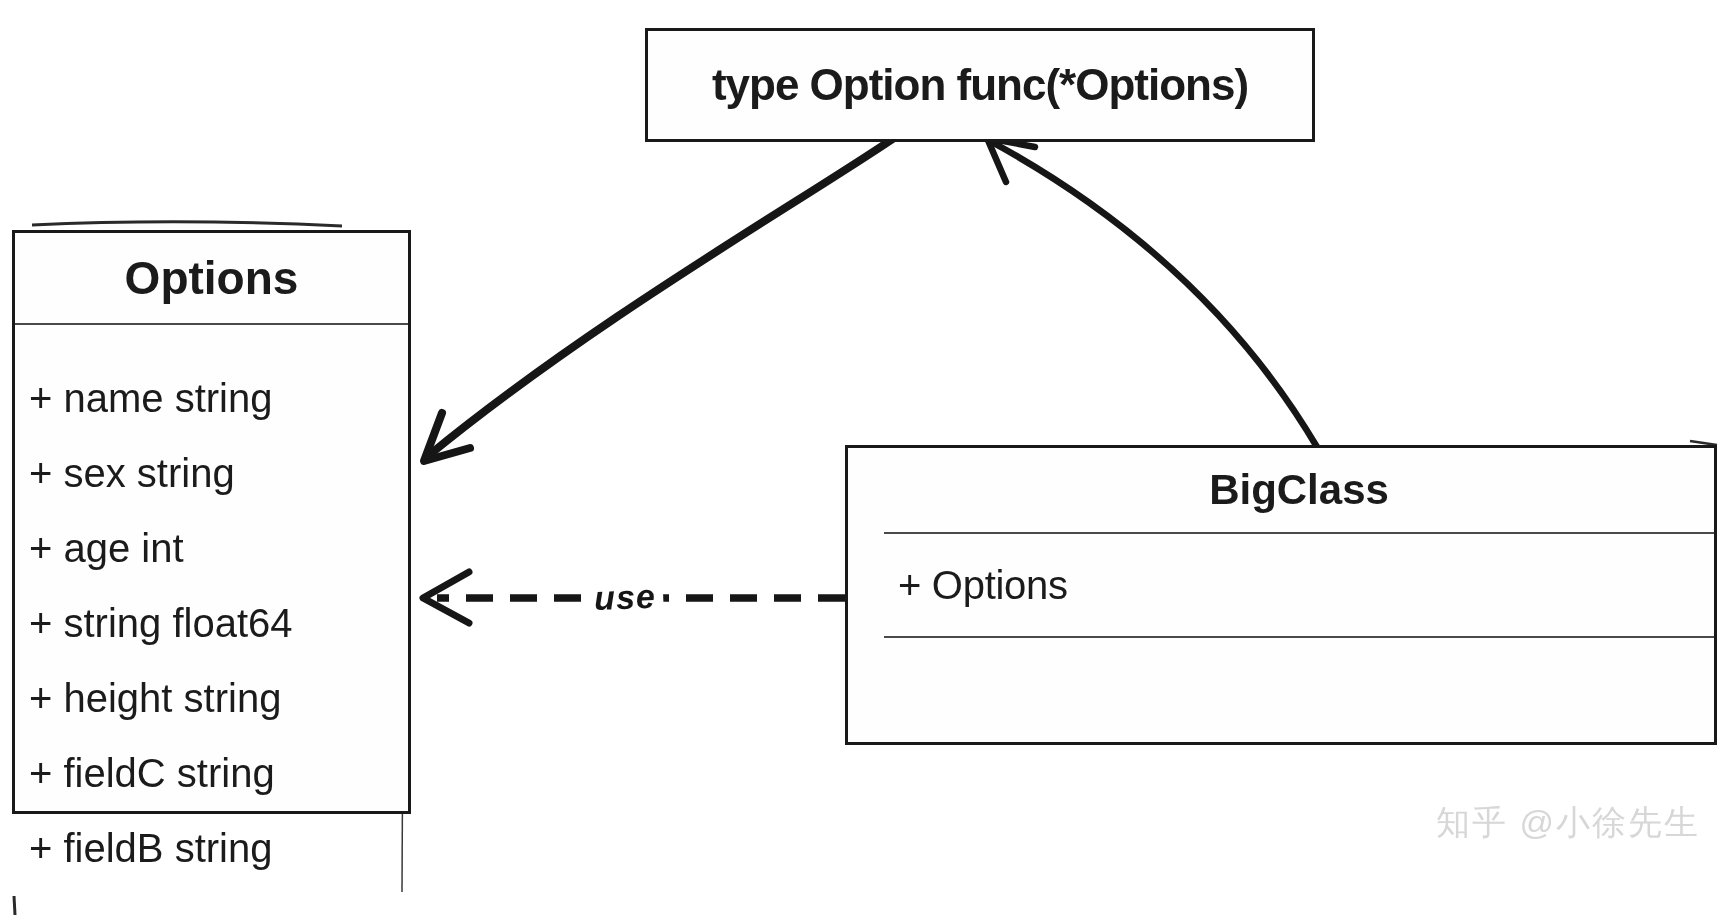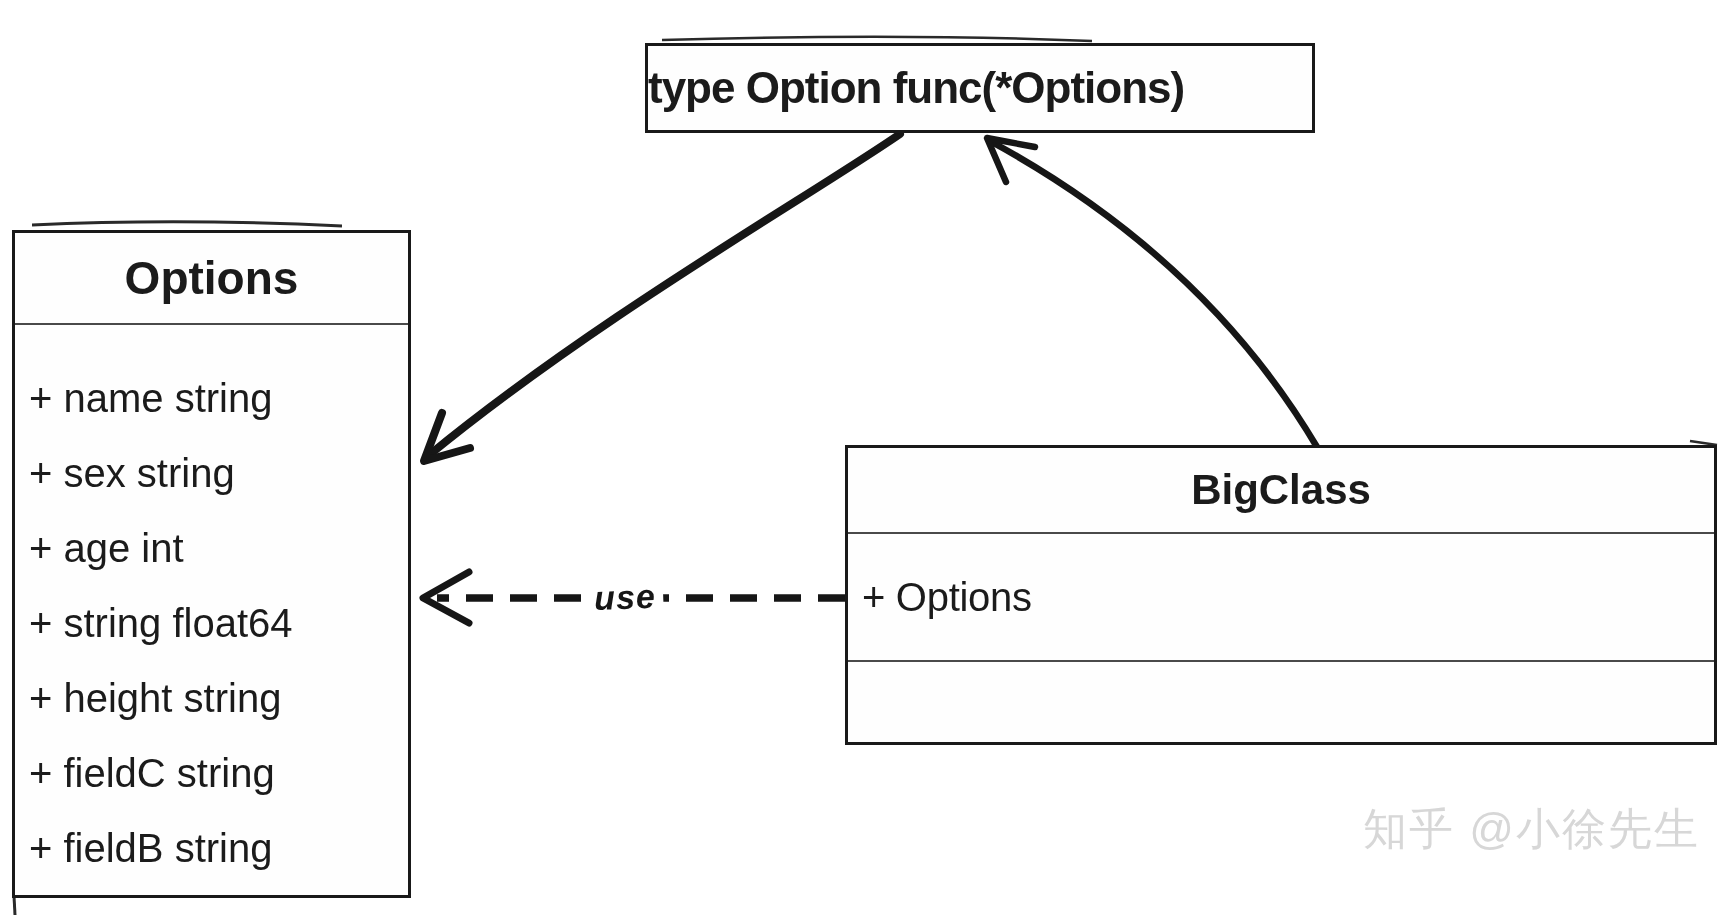--- a/index.html
+++ b/index.html
@@ -8,63 +8,63 @@
     width:1732px;height:918px;
     background:#ffffff;
     overflow:hidden;
     font-family:"Liberation Sans","DejaVu Sans",sans-serif;
     color:#1b1b1b;
   }
   .edges{position:absolute;left:0;top:0;width:1732px;height:918px;pointer-events:none;}
 
   
   .banner{
-    position:absolute;left:645px;top:43px;width:670px;height:90px;
+    position:absolute;left:645px;top:28px;width:670px;height:114px;
     box-sizing:border-box;border:3px solid #191919;background:#fefefe;
-    display:flex;align-items:center;justify-content:flex-start;
+    display:flex;align-items:center;justify-content:center;
   }
   .banner span{
     font-size:44px;font-weight:bold;letter-spacing:-1px;white-space:nowrap;
   }
 
   
   .class-box{
     position:absolute;box-sizing:border-box;
     border:3px solid #191919;background:#fefefe;
   }
-  .options-box{left:12px;top:230px;width:399px;height:668px;}
+  .options-box{left:12px;top:230px;width:399px;height:584px;}
   .class-title{
     box-sizing:border-box;display:flex;align-items:center;justify-content:center;
     font-weight:bold;border-bottom:2px solid #4a4a4a;
   }
   .options-box .class-title{height:92px;font-size:46px;}
   .class-members{padding:26px 0 0 14px;}
   .member{height:55px;line-height:55px;font-size:40px;white-space:nowrap;margin-top:20px;}
 
-  .bigclass-box{left:845px;top:445px;width:872px;height:300px;}
+  .bigclass-box{left:845px;top:445px;width:872px;height:300px;padding-left:36px;}
   .bigclass-box .class-title{height:86px;font-size:42px;}
   .class-row{
     box-sizing:border-box;display:flex;align-items:center;
     padding-left:14px;font-size:40px;letter-spacing:-0.3px;white-space:nowrap;
   }
-  .row-attrs{height:128px;border-bottom:2px solid #4a4a4a;}
+  .row-attrs{height:104px;border-bottom:2px solid #4a4a4a;}
   .row-methods{height:110px;}
 
   
   .use-label{
     position:absolute;left:625px;top:599px;
     transform:translate(-50%,-54%) rotate(-2deg);
     font-size:34px;font-style:italic;font-weight:bold;
     background:#ffffff;padding:0 7px;color:#161616;letter-spacing:1px;
   }
 
   
   .watermark{
     position:absolute;left:1290px;top:800px;width:410px;
-    text-align:right;font-size:44px;letter-spacing:2px;
+    text-align:right;font-size:34px;letter-spacing:2px;
     color:#d7d7d7;text-shadow:2px 2px 0 #ffffff;white-space:nowrap;
   }
 </style>
 </head>
 <body>
 
 <div class="canvas">
 
   <svg class="edges" viewBox="0 0 1732 918" xmlns="http://www.w3.org/2000/svg">
 

